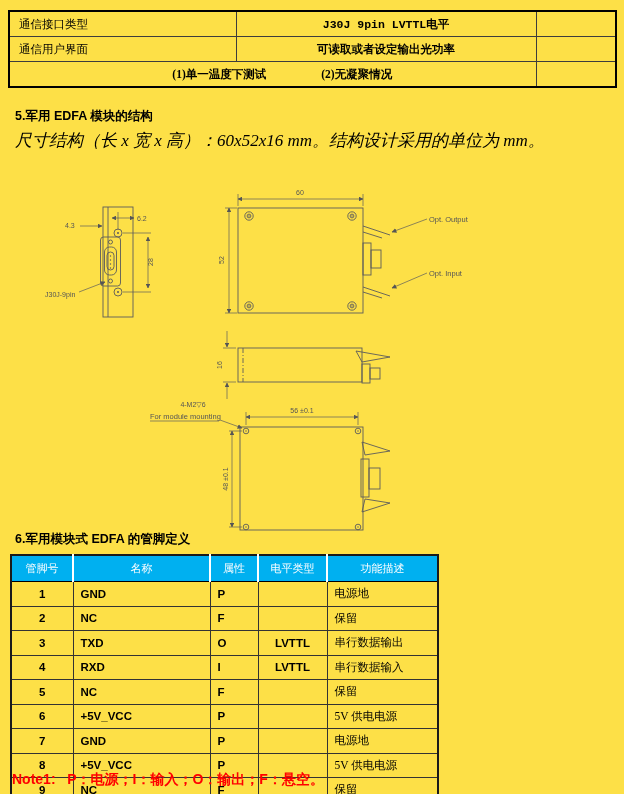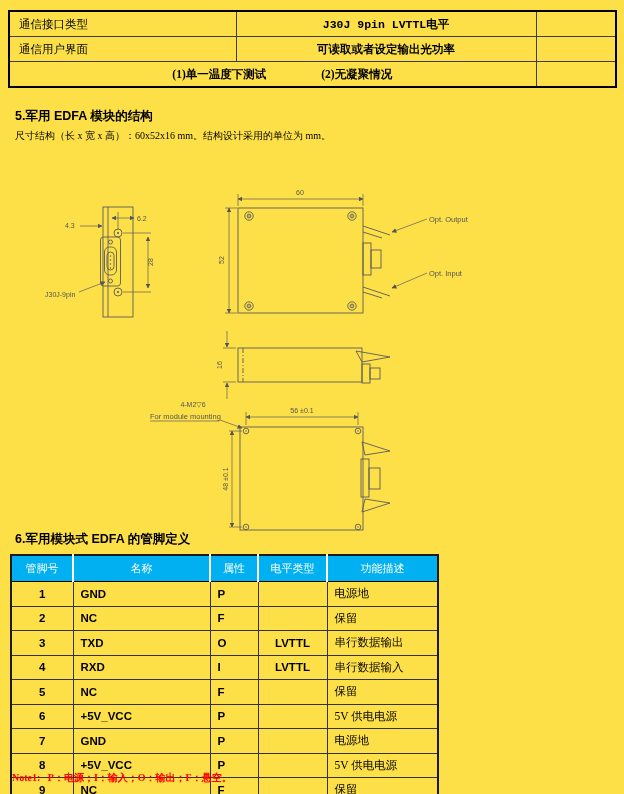--- a/index.html
+++ b/index.html
@@ -12,21 +12,21 @@
   #comm-table td{border:1px solid #3d3d3d;height:22px;font-size:11.5px;overflow:hidden;white-space:nowrap;}
   #comm-table td.c-label{padding-left:9px;text-align:left;}
   #comm-table td.c-value{text-align:center;font-weight:bold;font-family:Liberation Mono, monospace;}
   #comm-table td.c-empty{}
   #comm-table .c-foot{text-align:center;font-weight:600;padding-left:20px;}
   .foot-flex{display:flex;justify-content:center;gap:55px;}
 
   
   .sec-heading{position:absolute;left:15px;font-size:12.5px;font-weight:bold;
                font-family:"Liberation Sans",sans-serif;white-space:nowrap;}
-  .body-text{position:absolute;left:15px;font-size:10px;white-space:nowrap;}
+  .body-text{position:absolute;left:15px;font-size:17px;white-space:nowrap;font-style:italic;}
 
   
   #drawing-svg{position:absolute;left:0;top:175px;width:624px;height:360px;}
   .dwg{stroke:#5b5b5b;fill:none;stroke-width:0.9;}
   .dim{stroke:#5b5b5b;fill:none;stroke-width:0.7;}
   .dwg-fill{fill:#5b5b5b;stroke:none;}
   text.dwg-t{fill:#555;font-family:"Liberation Sans",sans-serif;font-size:7px;stroke:none;}
   text.dwg-t2{fill:#555;font-family:"Liberation Sans",sans-serif;font-size:7.5px;stroke:none;}
 
   
@@ -35,22 +35,22 @@
   #pin-table th{background:#00B0F0;color:#fff;font-family:"Liberation Sans",sans-serif;
                 font-size:11px;font-weight:normal;height:23px;border-bottom:1px solid #000;}
   #pin-table th + th{border-left:2px solid #fff;}
   #pin-table td{border:1px solid #333;height:21.5px;font-size:11.5px;overflow:hidden;white-space:nowrap;}
   td.p-pin{text-align:center;font-family:"Liberation Sans",sans-serif;font-weight:600;}
   td.p-name,td.p-attr{padding-left:7px;font-family:"Liberation Sans",sans-serif;font-weight:bold;font-size:11px;margin-left:32px;}
   td.p-level{text-align:center;font-family:"Liberation Sans",sans-serif;font-weight:bold;font-size:10.5px;}
   td.p-desc{padding-left:7px;}
 
   
-  #note{position:absolute;left:12px;top:771px;font-size:10px;font-weight:bold;
-        font-family:Liberation Serif, serif;white-space:pre;}
+  #note{position:absolute;left:12px;top:771px;font-size:14px;font-weight:bold;
+        font-family:Liberation Sans, sans-serif;white-space:pre;}
 </style>
 </head>
 <body>
 
 <div id="page">
 
   <table id="comm-table">
     <colgroup>
         <col style="width:227px">
         <col style="width:300px">

